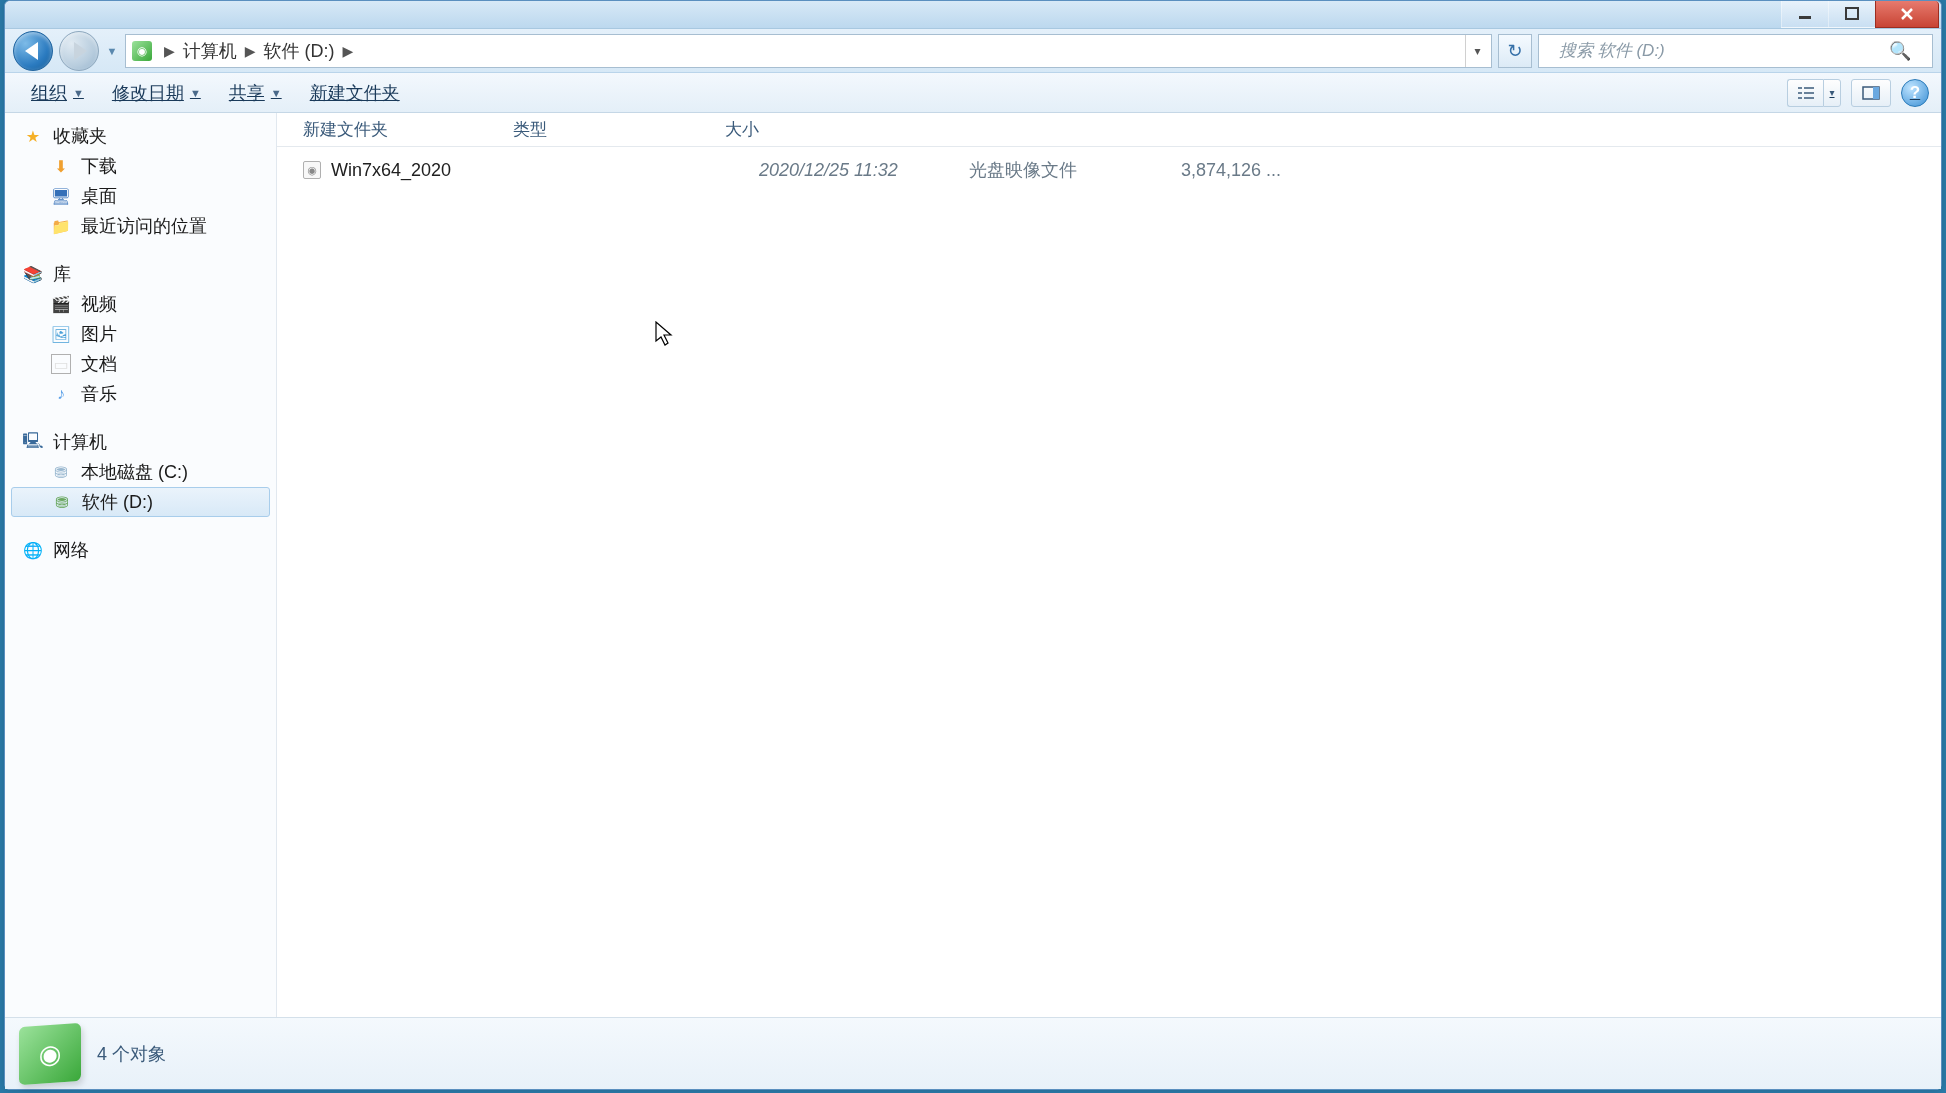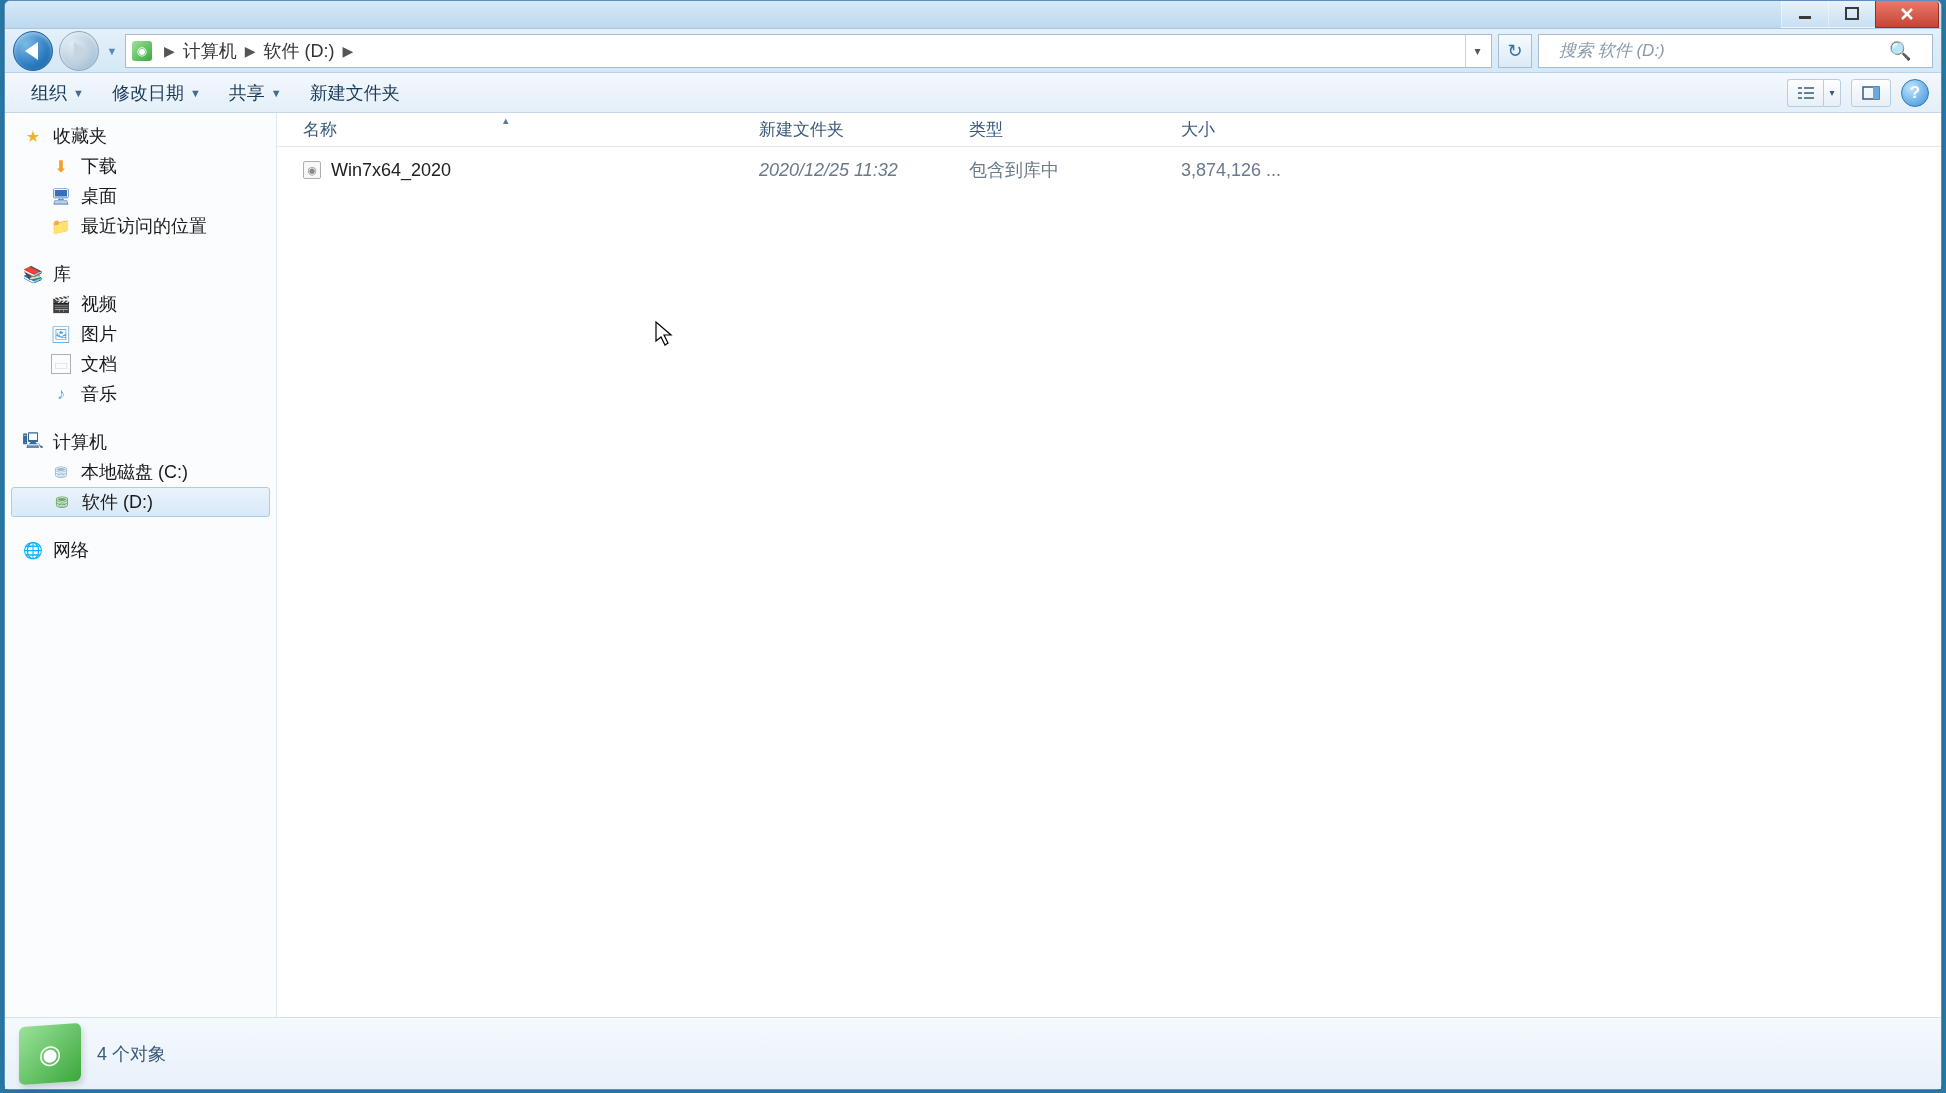--- a/index.html
+++ b/index.html
@@ -69,21 +69,21 @@
   display:flex;align-items:center;padding:0 20px;
 }
 .searchbox input{
   flex:1;border:none;outline:none;font-size:17px;color:#333;font-style:italic;
 }
 .searchbox input::placeholder{color:#8a9aa7;}
 .search-icon{ color:#4a7aa8; font-size:18px; margin-left:4px;}
 .toolbar{
   height:40px;background:linear-gradient(#f3f8fd,#e4eff8);
   border-bottom:1px solid #c5d7e6;
-  display:flex;align-items:center;padding:0 12px;font-size:18px;color:#1a3a5a;
+  display:flex;align-items:center;padding:0 12px;font-size:18px;color:#1a3a5a;text-decoration:underline;
 }
 .tool-item{ display:flex;align-items:center;gap:6px;padding:4px 14px;cursor:default;}
 .tool-item .chev{font-size:11px;color:#4a6a8a;}
 .toolbar-right{margin-left:auto;display:flex;align-items:center;gap:10px;}
 .view-btn{width:40px;height:28px;border:1px solid #b8cee0;background:linear-gradient(#fefefe,#e6eff7);
   display:flex;align-items:center;justify-content:center;font-size:15px;color:#3a5a7a;border-radius:3px;}
 .view-split{width:54px;display:flex;}
 .view-split .main{flex:1;border-right:none;border-top-right-radius:0;border-bottom-right-radius:0;}
 .view-split .dd{width:18px;border-left:1px solid #b8cee0;border-top-left-radius:0;border-bottom-left-radius:0;font-size:10px;}
 .help-btn{width:28px;height:28px;border-radius:50%;background:radial-gradient(circle at 35% 30%,#bfe4ff,#3a8fd4);
@@ -317,37 +317,33 @@
       <div class="nav-group">
         <div class="nav-head">
           <span class="ico net">🌐</span>
           <span>网络</span>
         </div>
       </div>
     </div>
 
     <div class="content">
       <div class="cols">
-        <div class="col col-name">
-          <span>名称</span>
-          <span class="sort-ind">▴</span>
-        </div>
         <div class="col col-date">新建文件夹</div>
         <div class="col col-type">类型</div>
         <div class="col col-size">大小</div>
       </div>
 
       <div class="rows">
         <div class="row">
           <div class="c c-name">
             <span class="file-ico">◉</span>
             <span>Win7x64_2020</span>
           </div>
           <div class="c c-date">2020/12/25 11:32</div>
-          <div class="c c-type">包含到库中</div>
+          <div class="c c-type">光盘映像文件</div>
           <div class="c c-size">3,874,126 ...</div>
         </div>
       </div>
     </div>
   </div>
 
   <div class="statusbar">
     <div class="status-ico">◉</div>
     <div>4 个对象</div>
   </div>

